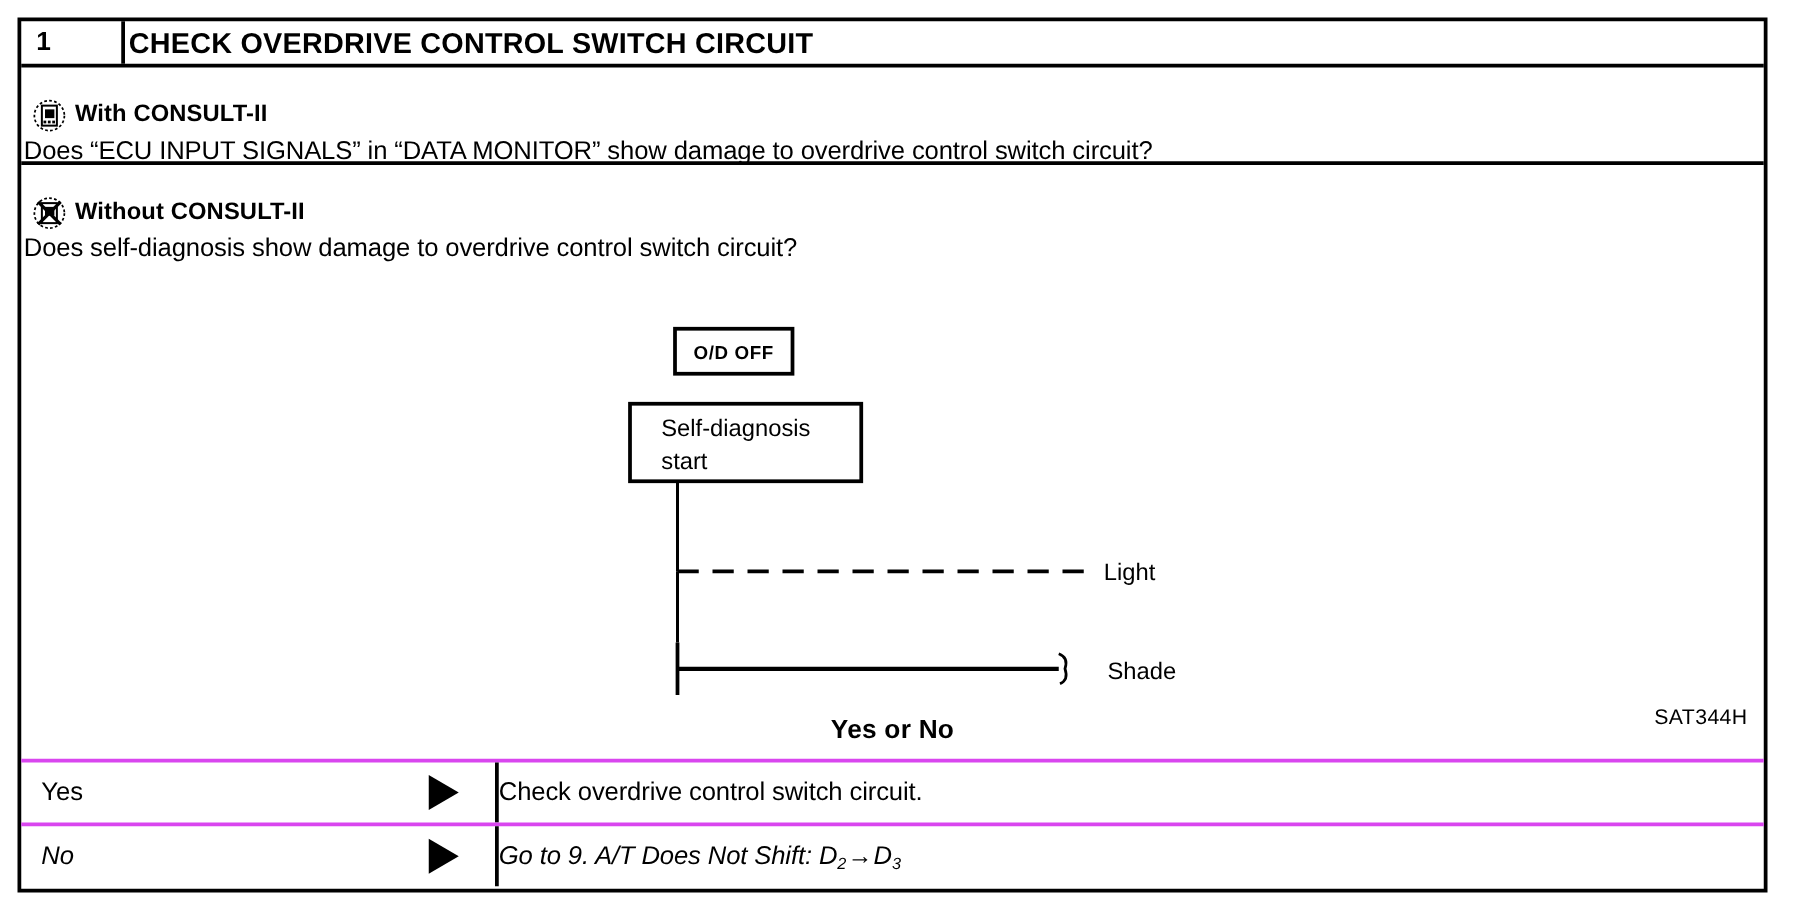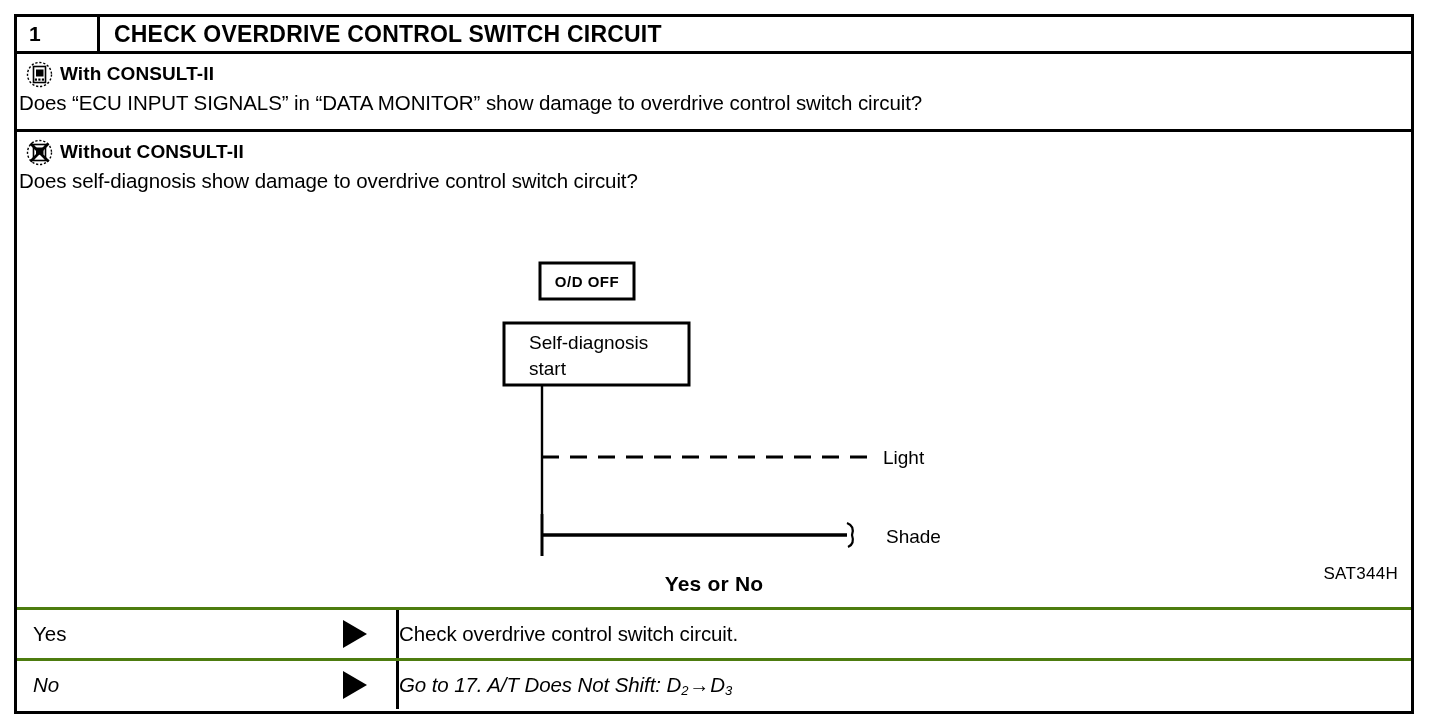--- a/index.html
+++ b/index.html
@@ -53,21 +53,21 @@
     border-right: 3px solid #000;
     display: flex;
     align-items: center;
     padding-left: 12px;
     font-size: 21px;
     font-weight: bold;
     letter-spacing: 0px;
   }
   .step-title {
     flex: 1;
-    padding-left: 14px;
+    padding-left: 3px;
     font-size: 23px;
     font-weight: bold;
     letter-spacing: 0.2px;
     white-space: nowrap;
   }
 
   
   .cond-block {
     position: absolute;
     left: 0;
@@ -82,20 +82,21 @@
   .cond-without {
     top: 115px;
     height: 427px;
   }
 
   .cond-head {
     display: flex;
     align-items: center;
     padding: 6px 0 0 9px;
     height: 28px;
+    margin-top: 18px;
   }
   .cond-head-label {
     font-size: 19px;
     font-weight: bold;
     margin-left: 7px;
     letter-spacing: 0.1px;
   }
   .cond-question {
     padding-left: 2px;
     padding-top: 3px;
@@ -143,21 +144,21 @@
     letter-spacing: 0.2px;
   }
 
   
   .result-row {
     position: absolute;
     left: 0;
     width: 100%;
     height: 51px;
     box-sizing: border-box;
-    border-top: 3px solid #4d7c0f;
+    border-top: 3px solid #d946ef;
     display: flex;
     align-items: stretch;
   }
   .result-row.row-yes { top: 590px; }
   .result-row.row-no  { top: 641px; font-style: italic; }
 
   .result-answer {
     width: 382px;
     box-sizing: border-box;
     border-right: 3px solid #000;
@@ -277,21 +278,21 @@
         <span>Check overdrive control switch circuit.</span>
       </div>
     </div>
 
     <div class="result-row row-no">
       <div class="result-answer">
         <span>No</span>
         <span class="arrow"></span>
       </div>
       <div class="result-action">
-        <span>Go to 17. A/T Does Not Shift: D</span>
+        <span>Go to 9. A/T Does Not Shift: D</span>
           <sub>2</sub>
           <span class="arrow-glyph">→</span>
           <span>D</span>
           <sub>3</sub>
       </div>
     </div>
 
   </div>
 </div>
 

